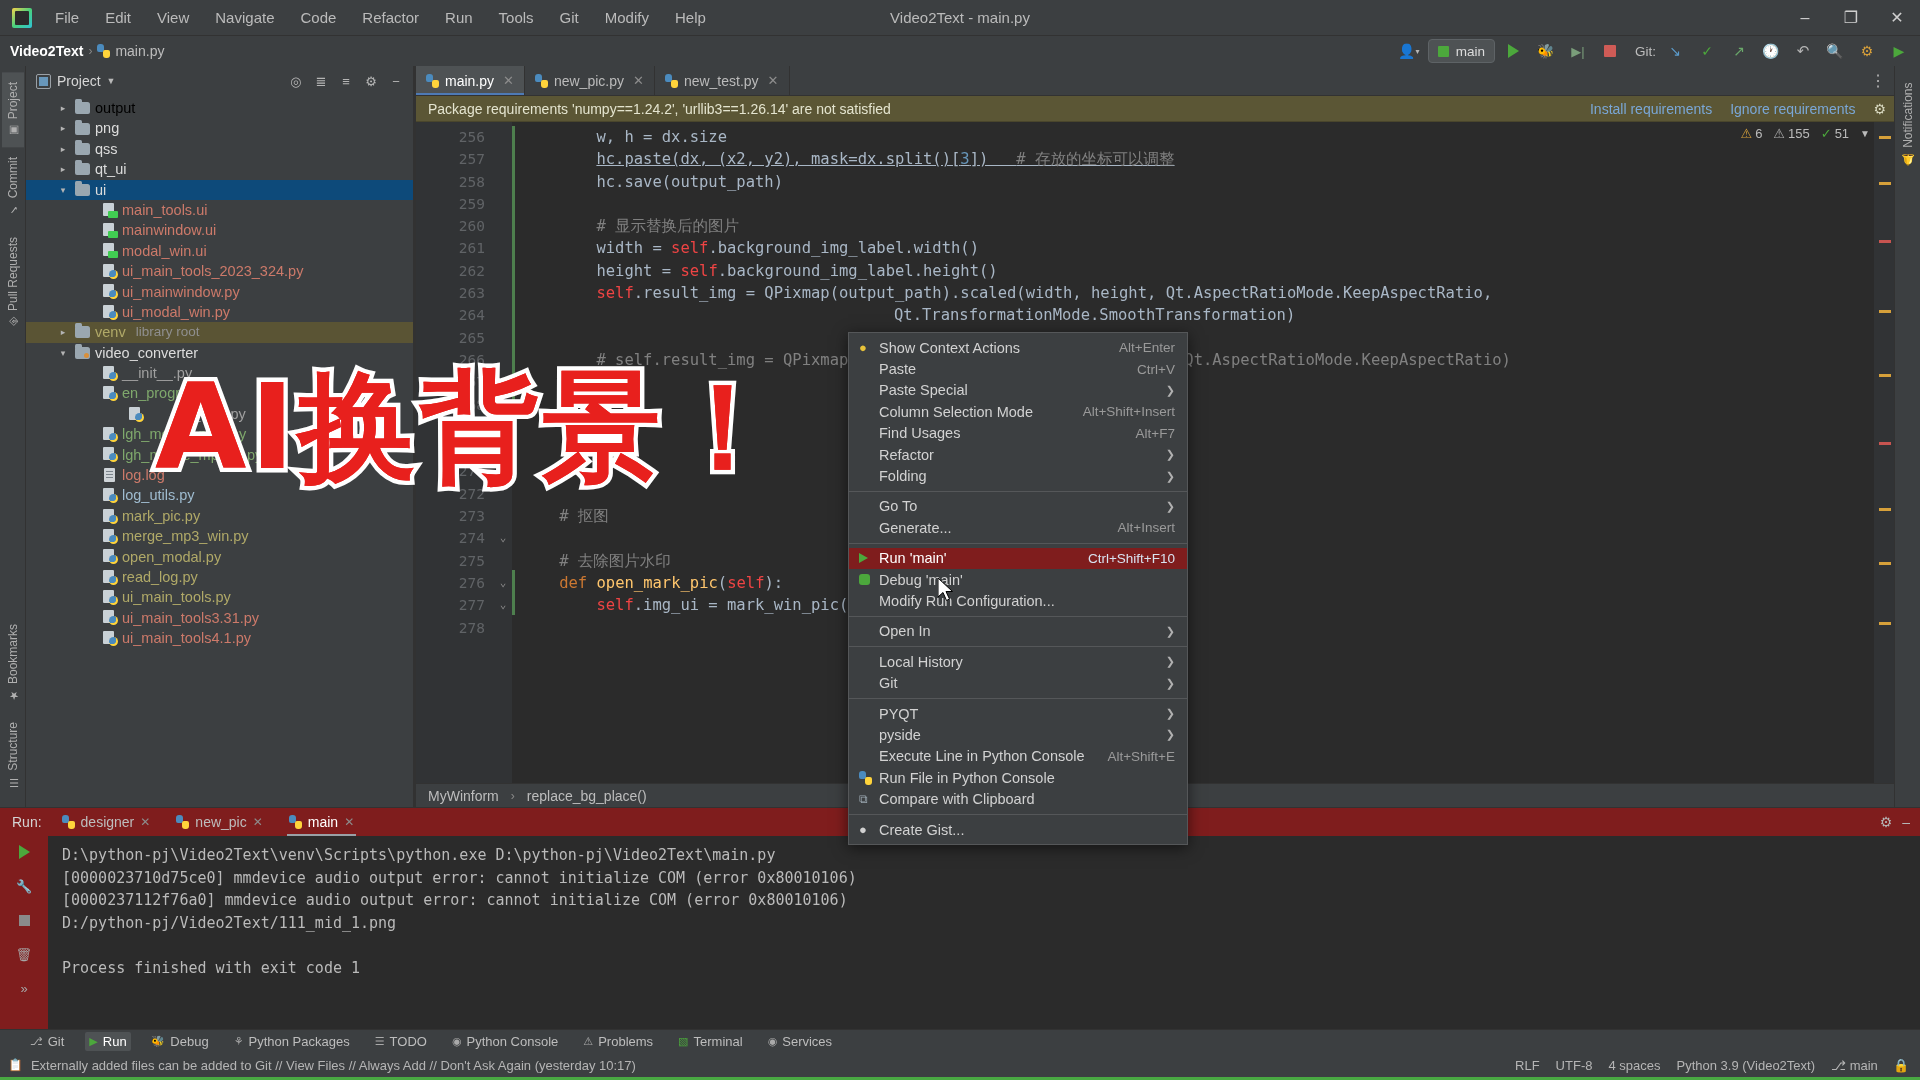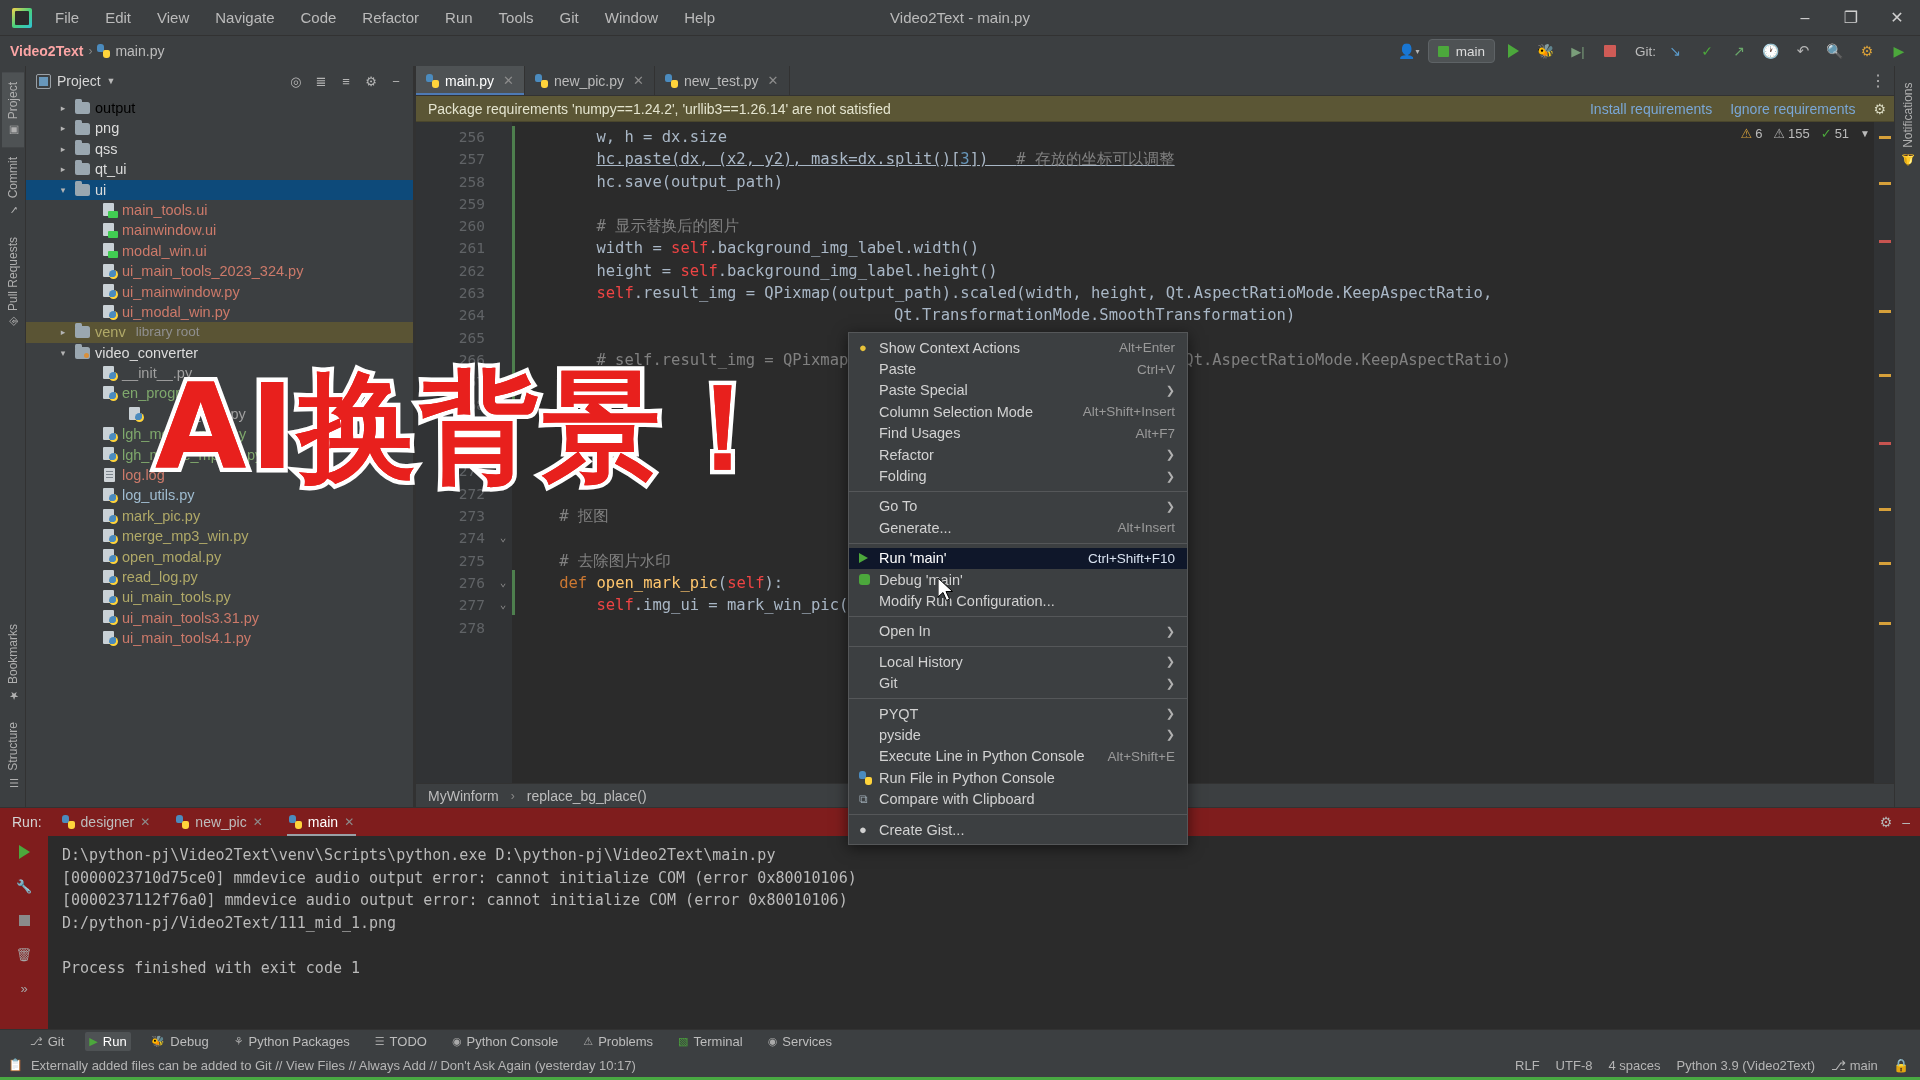--- a/index.html
+++ b/index.html
@@ -40,21 +40,21 @@
     color: #cfcfcf; font-size: 16px;
   }
 
   
   .navbar {
     height: 30px; flex: 0 0 30px; background: #3c3f41; display: flex; align-items: center;
     padding-left: 10px; position: relative;
   }
   .crumb { font-size: 14px; color: #bdbdbd; display: flex; align-items: center; gap: 5px; }
   .crumb-sep { color: #888; margin: 0 5px; font-size: 12px; }
-  .crumb.bold { font-weight: bold; color: #fca5a5; }
+  .crumb.bold { font-weight: bold; color: #ffffff; }
   .py-ico {
     width: 13px; height: 14px; position: relative; display: inline-block;
   }
   .py-ico::before, .py-ico::after {
     content:""; position:absolute; width: 7px; height: 8px; border-radius: 3px 3px 2px 2px;
   }
   .py-ico::before { background:#4b8bbe; left:0; top:0; }
   .py-ico::after { background:#ffd43b; right:0; bottom:0; border-radius: 2px 2px 3px 3px; }
 
   .navbar-right { margin-left: auto; display: flex; align-items: center; gap: 6px; padding-right: 8px; }
@@ -286,21 +286,21 @@
   
   .ctxmenu {
     position: absolute; left: 848px; top: 332px; width: 340px;
     background: #3c3f41; border: 1px solid #555759; box-shadow: 0 3px 14px rgba(0,0,0,.55);
     padding: 4px 0; z-index: 60; font-size: 14.5px;
   }
   .mi {
     height: 21.4px; display: flex; align-items: center; padding: 0 12px 0 10px; color: #d2d2d2;
     white-space: nowrap;
   }
-  .mi.sel { background: #0f172a; color: #ffffff; }
+  .mi.sel { background: #7f1d1d; color: #ffffff; }
   .mi-ico { width: 20px; flex: 0 0 20px; display:flex; align-items:center; font-size: 12px; }
   .mi-label { flex: 1 1 auto; }
   .mi-acc { color: #9a9a9a; font-size: 13.5px; margin-left: 20px; }
   .mi.sel .mi-acc { color: #d8e2f0; }
   .mi-arrow { color: #b0b0b0; font-size: 11px; margin-left: 16px; }
   .msep { height: 1px; background: #555759; margin: 4px 0; }
   .bulb { color: #e8c33a; font-size: 13px; }
   .play-s { width:0; height:0; border-left:9px solid #4ca83c; border-top:5.5px solid transparent; border-bottom:5.5px solid transparent; }
   .bug-s { width: 11px; height: 11px; background: #4ca83c; border-radius: 3px; position: relative; }
 
@@ -335,21 +335,21 @@
     <div class="menubar">
       <div class="menu-item">File</div>
       <div class="menu-item">Edit</div>
       <div class="menu-item">View</div>
       <div class="menu-item">Navigate</div>
       <div class="menu-item">Code</div>
       <div class="menu-item">Refactor</div>
       <div class="menu-item">Run</div>
       <div class="menu-item">Tools</div>
       <div class="menu-item">Git</div>
-      <div class="menu-item">Window</div>
+      <div class="menu-item">Modify</div>
       <div class="menu-item">Help</div>
     </div>
     <div class="win-title">Video2Text - main.py</div>
     <div class="win-buttons">
       <div class="win-btn">–</div>
       <div class="win-btn">❐</div>
       <div class="win-btn close">✕</div>
     </div>
   </div>
 

